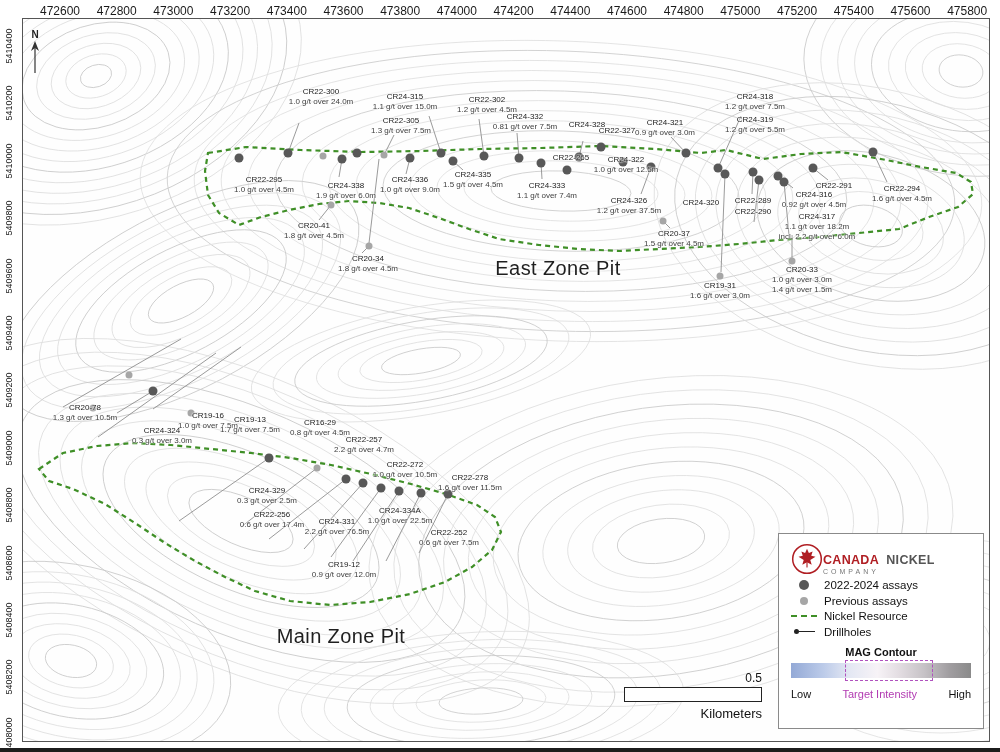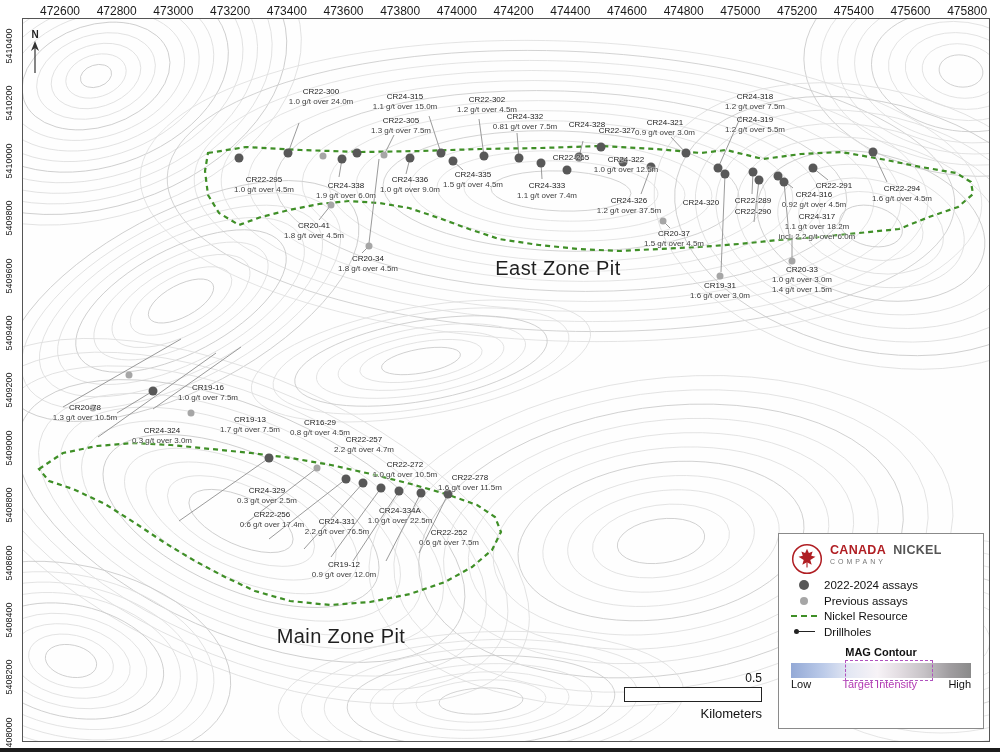--- a/index.html
+++ b/index.html
@@ -22,38 +22,38 @@
   .dot.old{width:7px;height:7px;background:#a6a6a6}
   .dlabel{position:absolute;transform:translateX(-50%);text-align:center;font-size:8px;line-height:1.25;
           color:#222;white-space:nowrap;text-shadow:0 0 2px #fff,0 0 2px #fff,0 0 2px #fff}
   .dassay{color:#3d3d3d}
   #scalebar{position:absolute;left:601px;top:652px;width:138px;text-align:right;z-index:4}
   .sb-value{font-size:12px;color:#111;margin-bottom:2px}
   .sb-rect{height:13px;background:#fff;border:1.3px solid #222}
   .sb-unit{font-size:13px;color:#111;margin-top:4px}
   #legend{position:absolute;left:755px;top:514px;width:206px;height:196px;background:#fff;
           border:1px solid #8a8a8a;padding:9px 12px 8px;z-index:5;box-sizing:border-box}
-  .lg-header{display:flex;align-items:flex-start;gap:7px}
+  .lg-header{display:flex;align-items:flex-end;}
   .nm{font-size:12.5px;font-weight:bold;letter-spacing:.3px;white-space:nowrap}
   .nm span + span{margin-left:4px}
   .red{color:#b01e23}.darkgray{color:#555}
   .lg-sub{font-size:7px;letter-spacing:3px;color:#777;margin-top:1px}
   #lg-items{margin-top:4px}
   .lg-row{display:flex;align-items:center;gap:7px;margin:3.5px 0;font-size:11.5px;color:#111}
   .lg-marker{width:26px;display:flex;align-items:center;justify-content:center}
   .mk-dot{display:inline-block;border-radius:50%}
   .mk-dash{display:inline-block;width:26px;height:0;border-top:2.4px dashed #3f8f27}
   .mk-dl-dot{display:inline-block;width:5px;height:5px;border-radius:50%;background:#222}
   .mk-dl-line{display:inline-block;width:16px;height:1.5px;background:#222}
   .mag{margin-top:8px}
   .mag-title{font-size:11px;font-weight:bold;color:#111;text-align:center}
   .mag-bar{position:relative;height:15px;margin-top:5px;
     background:linear-gradient(90deg,#93a9d6 0%,#bccbe9 18%,#e3e7f3 32%,#f7f3f7 48%,#e3dde2 60%,#c6c2c6 74%,#a09da0 88%,#8a8a8a 100%)}
   .mag-target-box{position:absolute;left:30%;width:48%;top:-3px;bottom:-3px;border:1.6px dashed #b052be}
-  .mag-row{display:flex;justify-content:space-between;font-size:11px;color:#111;margin-top:0}
+  .mag-row{display:flex;justify-content:space-between;font-size:11px;color:#111;margin-top:10px}
   .magenta{color:#b23ab2}
   #bottom-edge{position:absolute;left:0;right:0;bottom:0;height:4px;background:#1c1c1c;z-index:9}
 </style>
 </head>
 <body>
 
 <div id="x-axis">
     <span class="xtick" style="left:60.0px">472600</span>
     <span class="xtick" style="left:116.7px">472800</span>
     <span class="xtick" style="left:173.4px">473000</span>
@@ -411,21 +411,21 @@
       </div>
       <div class="dlabel" style="left:697px;top:262px">
         <div class="did">CR19-31</div>
         <div class="dassay">1.6 g/t over 3.0m</div>
       </div>
       <div class="dlabel" style="left:779px;top:246px">
         <div class="did">CR20-33</div>
         <div class="dassay">1.0 g/t over 3.0m</div>
         <div class="dassay">1.4 g/t over 1.5m</div>
       </div>
-      <div class="dlabel" style="left:185px;top:364px">
+      <div class="dlabel" style="left:185px;top:392px">
         <div class="did">CR19-16</div>
         <div class="dassay">1.0 g/t over 7.5m</div>
       </div>
       <div class="dlabel" style="left:62px;top:384px">
         <div class="did">CR20-78</div>
         <div class="dassay">1.3 g/t over 10.5m</div>
       </div>
       <div class="dlabel" style="left:139px;top:407px">
         <div class="did">CR24-324</div>
         <div class="dassay">0.3 g/t over 3.0m</div>

